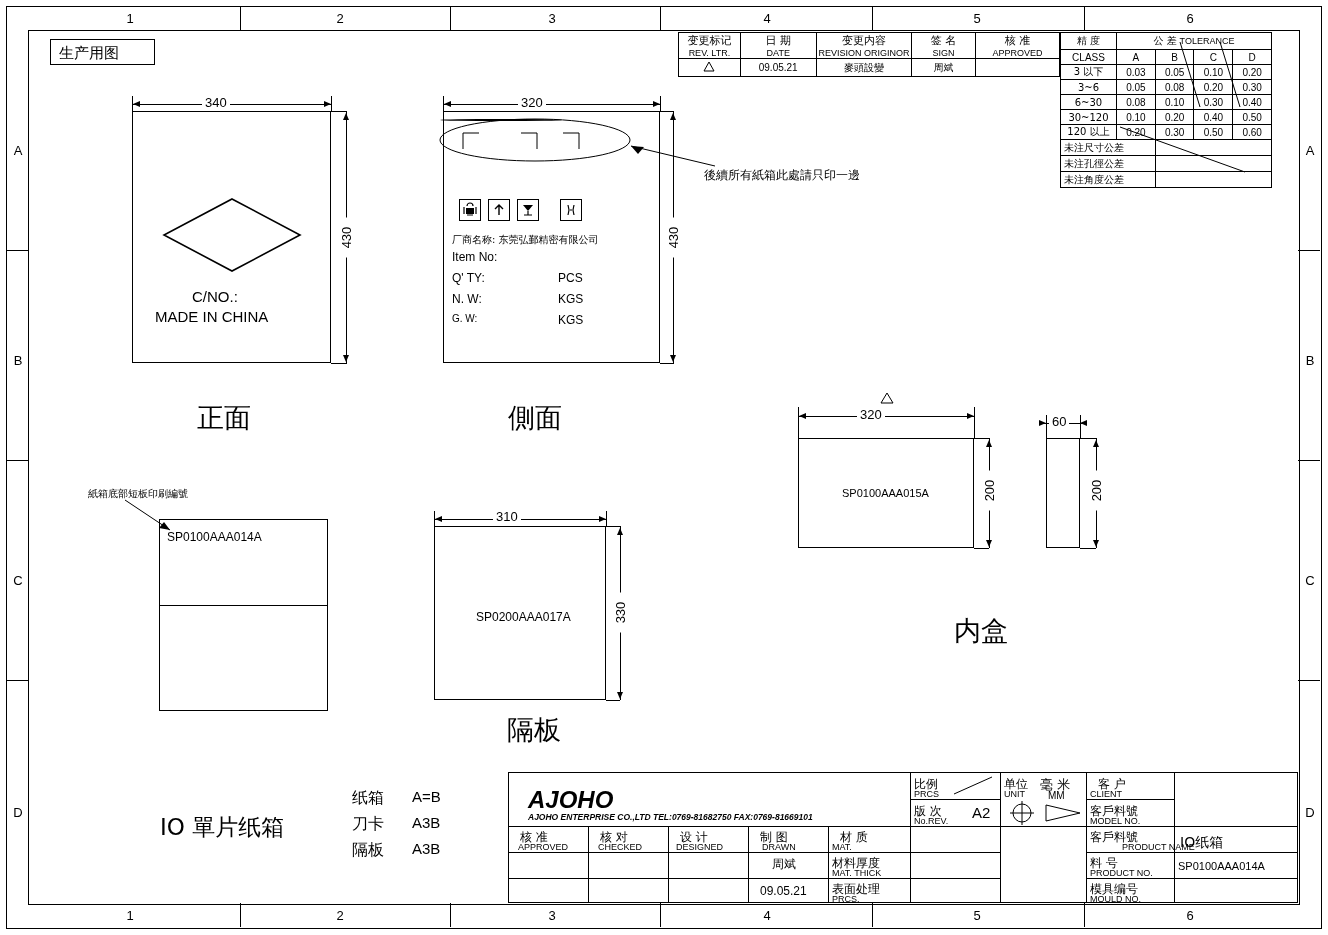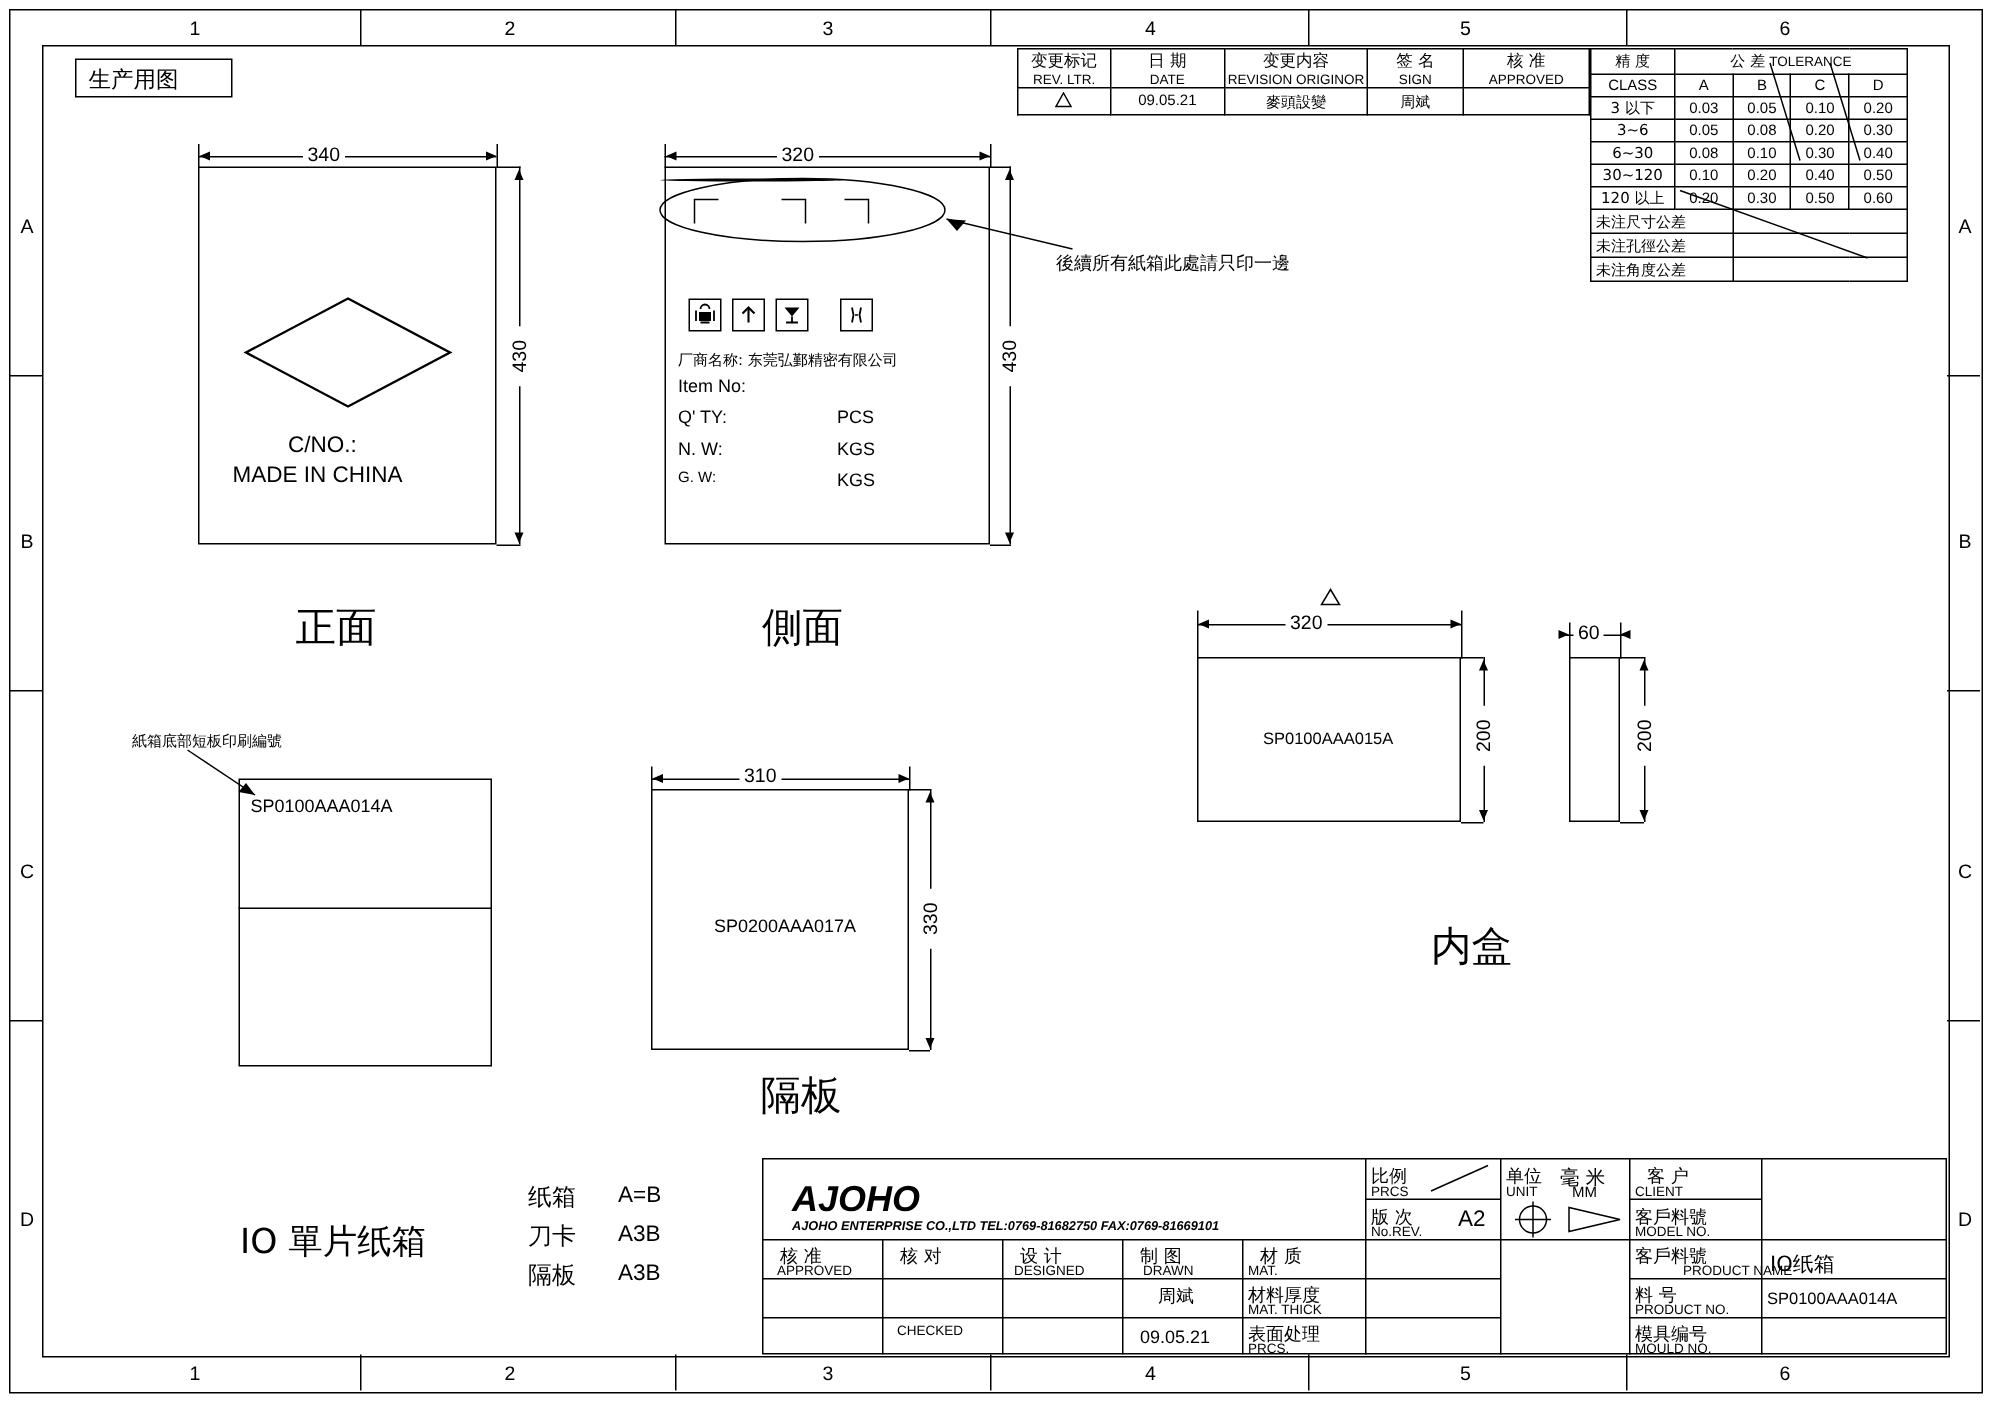--- a/index.html
+++ b/index.html
@@ -432,21 +432,21 @@
   <div class="line" style="left:668px;top:826px;width:1px;height:77px;"></div>
   <div class="line" style="left:748px;top:826px;width:1px;height:77px;"></div>
   <div class="line" style="left:828px;top:826px;width:1px;height:77px;"></div>
   <div class="line" style="left:910px;top:852px;width:90px;height:1px;"></div>
   <div class="line" style="left:910px;top:878px;width:90px;height:1px;"></div>
   <div class="line" style="left:1000px;top:826px;width:1px;height:77px;"></div>
 
   <div class="txt cjk" style="left:520px;top:829px;font-size:12px;">核    准</div>
   <div class="txt" style="left:518px;top:842px;font-size:9px;">APPROVED</div>
   <div class="txt cjk" style="left:600px;top:829px;font-size:12px;">核    对</div>
-  <div class="txt" style="left:598px;top:842px;font-size:9px;margin-top:40px;">CHECKED</div>
+  <div class="txt" style="left:598px;top:842px;font-size:9px;">CHECKED</div>
   <div class="txt cjk" style="left:680px;top:829px;font-size:12px;">设    计</div>
   <div class="txt" style="left:676px;top:842px;font-size:9px;">DESIGNED</div>
   <div class="txt cjk" style="left:760px;top:829px;font-size:12px;">制    图</div>
   <div class="txt" style="left:762px;top:842px;font-size:9px;">DRAWN</div>
   <div class="txt cjk" style="left:772px;top:856px;font-size:12px;">周斌</div>
   <div class="txt" style="left:760px;top:884px;font-size:12px;">09.05.21</div>
 
   <div class="txt cjk" style="left:840px;top:829px;font-size:12px;">材    质</div>
   <div class="txt" style="left:832px;top:842px;font-size:9px;">MAT.</div>
   <div class="txt cjk" style="left:832px;top:855px;font-size:12px;">材料厚度</div>

